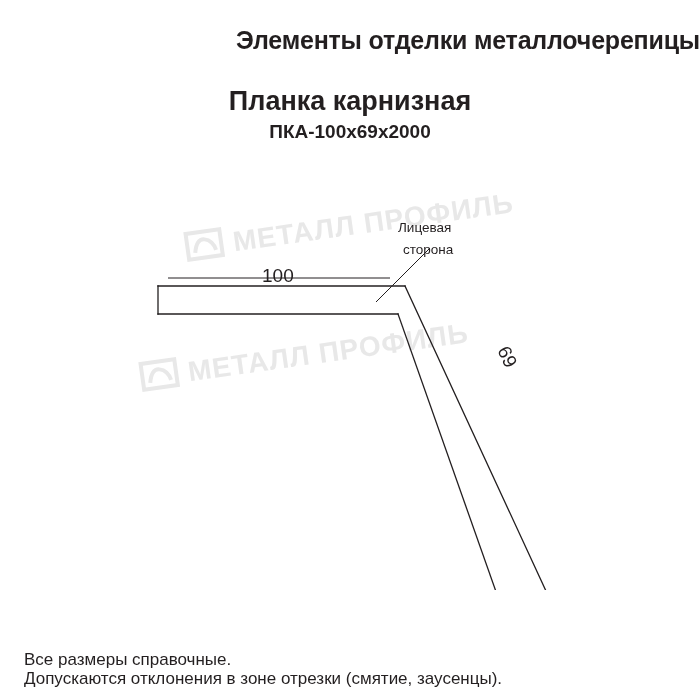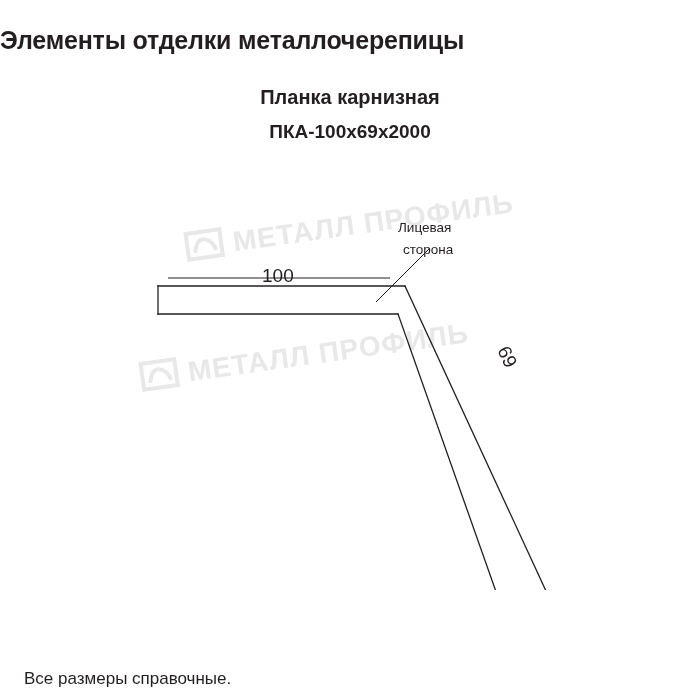--- a/index.html
+++ b/index.html
@@ -18,32 +18,32 @@
   .page {
     position: relative;
     width: 700px;
     height: 700px;
   }
   .title-main {
     position: absolute;
     top: 26px;
     left: 0;
     width: 700px;
-    text-align: left;
+    text-align: right;
     font-size: 25px;
     font-weight: bold;
     letter-spacing: -0.2px;
   }
   .title-sub {
     position: absolute;
     top: 86px;
     left: 0;
     width: 700px;
     text-align: center;
-    font-size: 20px;
+    font-size: 27px;
     font-weight: bold;
   }
   .title-code {
     position: absolute;
     top: 121px;
     left: 0;
     width: 700px;
     text-align: center;
     font-size: 19px;
     font-weight: bold;
@@ -152,15 +152,16 @@
 
     <g stroke="#231f20" stroke-width="1" fill="none">
       <path d="M376,132 L430,78"></path>
     </g>
     <text class="note-label" x="398" y="62">Лицевая</text>
     <text class="note-label" x="403" y="84">сторона</text>
   </svg>
 
   <div class="footer">
     <div>Все размеры справочные.</div>
+    <div>Допускаются отклонения в зоне отрезки (смятие, заусенцы).</div>
   </div>
 
 </div>
 
 </body></html>

